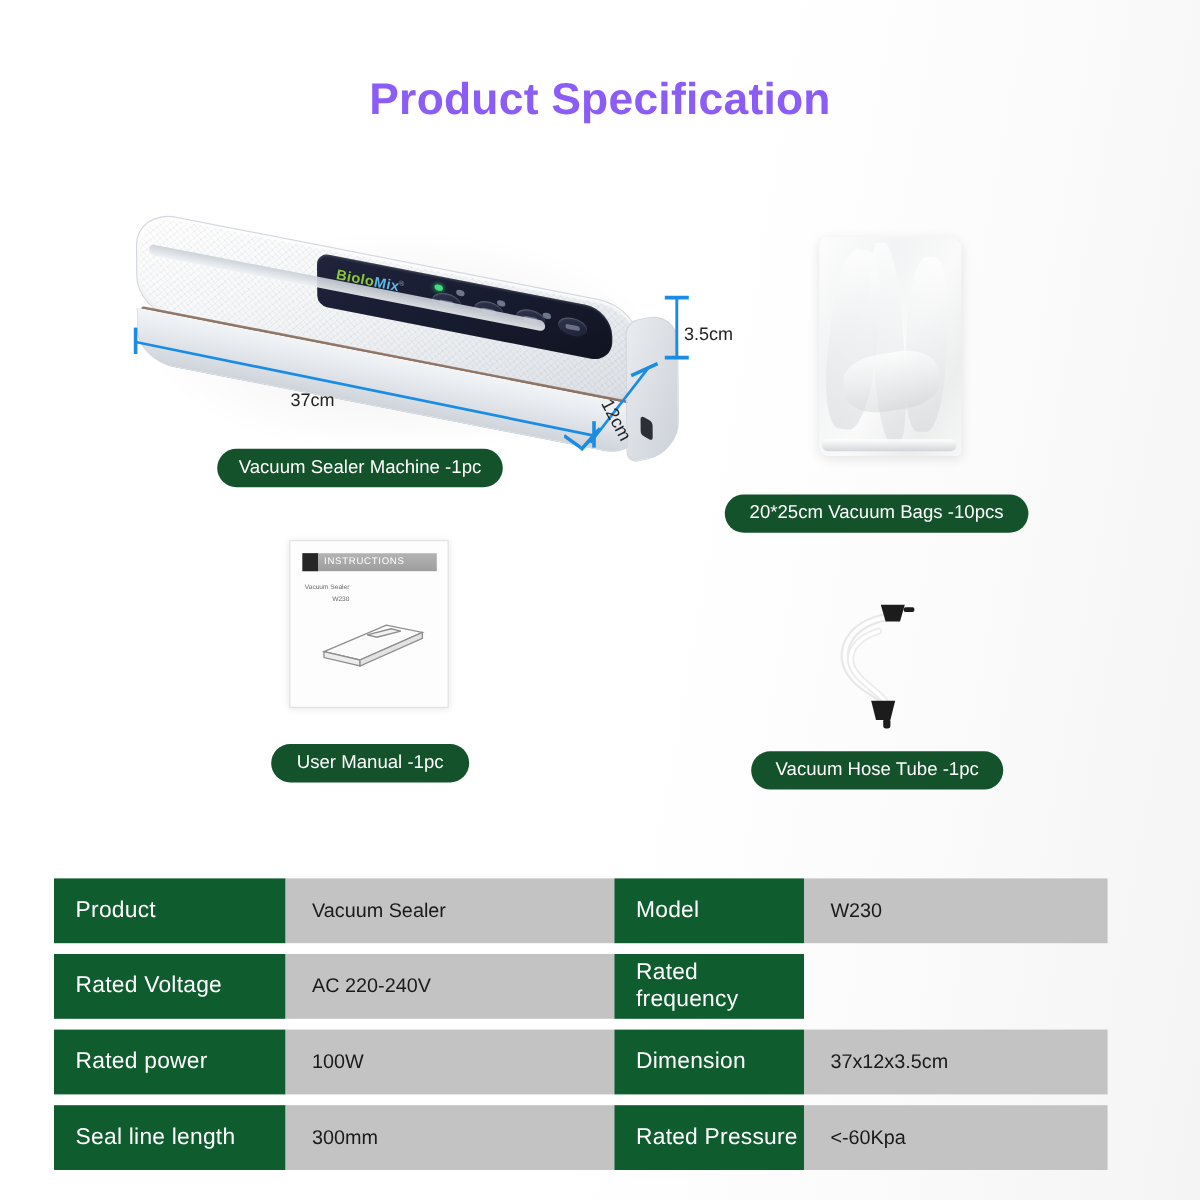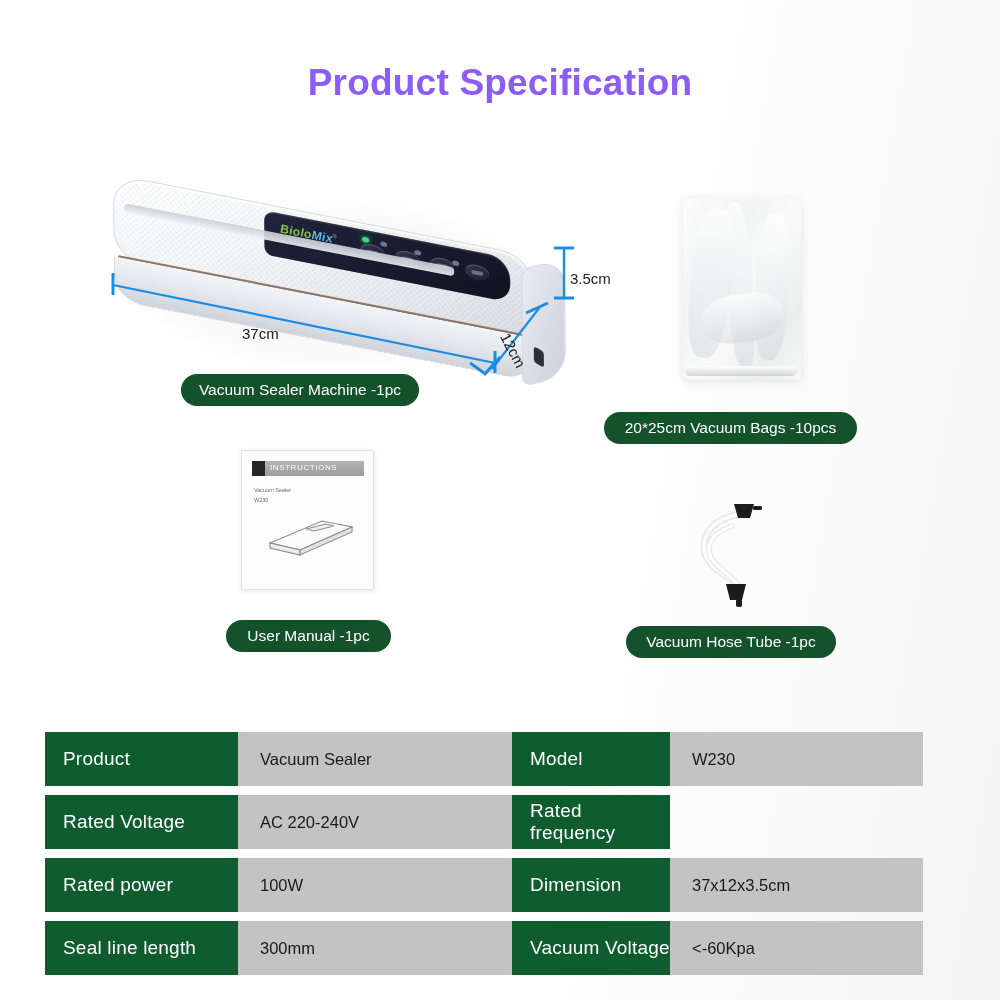--- a/index.html
+++ b/index.html
@@ -127,20 +127,21 @@
   #bags .f4{ left:20px; top:96px;  width:80px;  height:48px;  transform:rotate(-9deg); }
   #bags .edge{ position:absolute; left:2px; bottom:4px; width:112px; height:10px;
                background:linear-gradient(180deg,rgba(255,255,255,.95),rgba(200,204,208,.75));
                border-radius:6px; }
 
   
   #manual{
     position:absolute; left:241px; top:450px; width:133px; height:140px;
     background:#fdfdfd; border:1px solid #e2e2e2;
     box-shadow:0 1px 6px rgba(0,0,0,.10);
+    text-align:right;
   }
   #manual .mhead{
     position:absolute; left:10px; top:10px; width:112px; height:15px;
     background:linear-gradient(180deg,#b4b4b4,#9d9d9d);
   }
   #manual .mblk{ position:absolute; left:10px; top:10px; width:13px; height:15px; background:#262626; }
   #manual .mtitle{
     position:absolute; left:28px; top:12px; font-size:8px; color:#fff; letter-spacing:.6px;
   }
   #manual .msub{ position:absolute; left:12px; top:34px; font-size:5.5px; color:#6a6a6a; line-height:1.9; }
@@ -288,17 +289,17 @@
   <div class="srow">
     <div class="c-key k1">Rated power</div>
     <div class="c-val v1">100W</div>
     <div class="c-key k2">Dimension</div>
     <div class="c-val v2">37x12x3.5cm</div>
   </div>
 
   <div class="srow">
     <div class="c-key k1">Seal line length</div>
     <div class="c-val v1">300mm</div>
-    <div class="c-key k2">Vacuum Voltage</div>
+    <div class="c-key k2">Rated Pressure</div>
     <div class="c-val v2">&lt;-60Kpa</div>
   </div>
 
 </div>
 
 </body></html>

